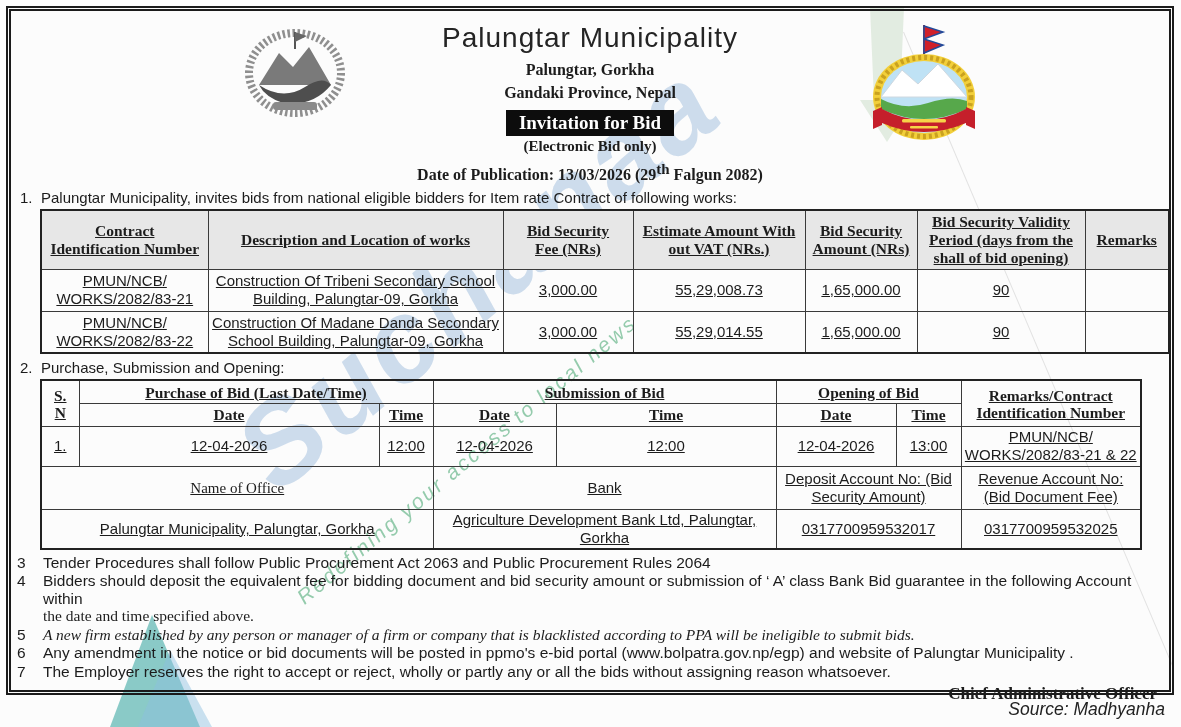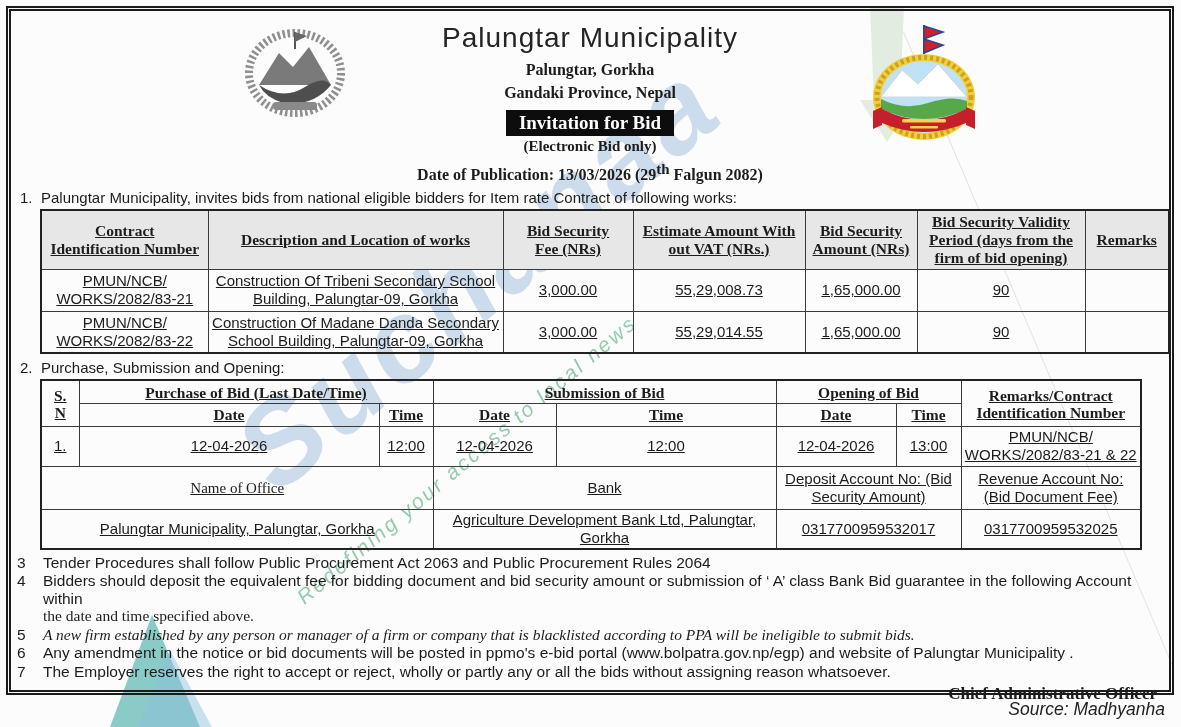--- a/index.html
+++ b/index.html
@@ -161,21 +161,21 @@
 Identification Number</th>
         <th class="pl">Description and Location of works</th>
         <th class="pl">Bid Security
 Fee (NRs)</th>
         <th class="pl">Estimate Amount With
 out VAT (NRs.)</th>
         <th class="pl">Bid Security
 Amount (NRs)</th>
         <th class="pl">Bid  Security Validity
 Period (days from the
-firm of bid opening)</th>
+shall of bid opening)</th>
         <th class="pl">Remarks</th>
       </tr>
     </thead>
     <tbody>
       <tr>
         <td class="pl">PMUN/NCB/
 WORKS/2082/83-21</td>
         <td class="pl">Construction Of Tribeni Secondary School
 Building, Palungtar-09, Gorkha</td>
         <td>3,000.00</td>

